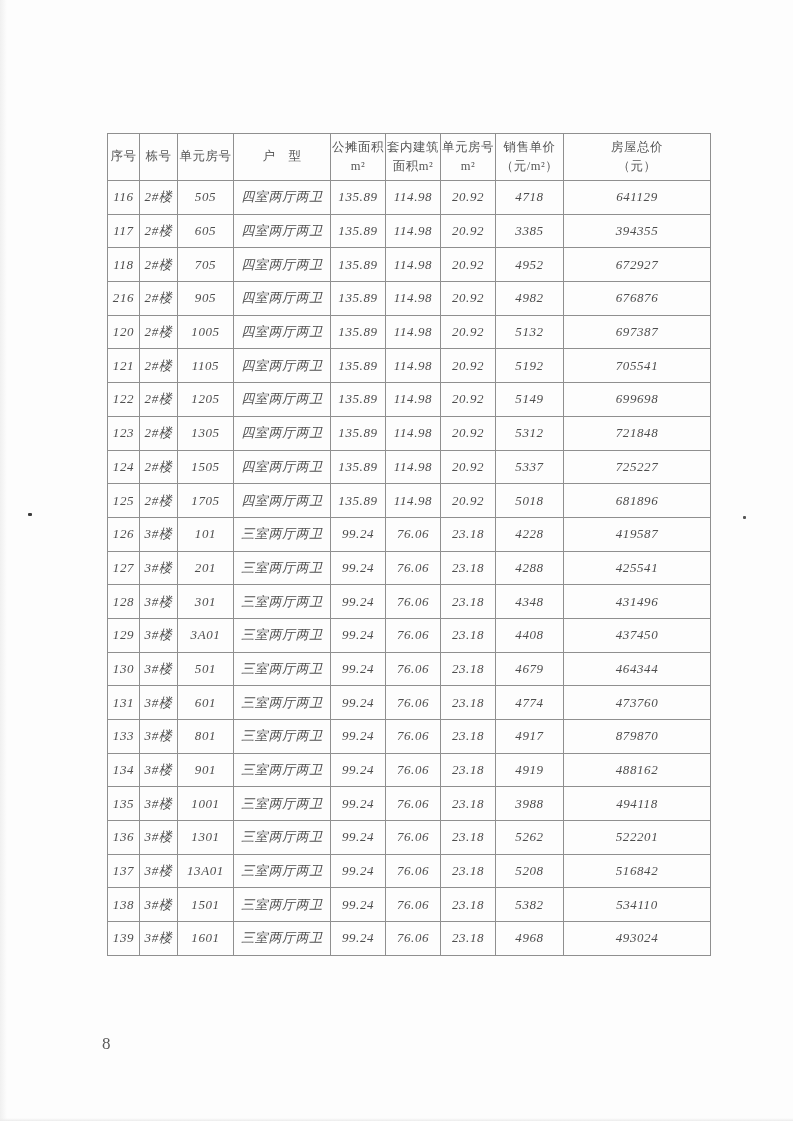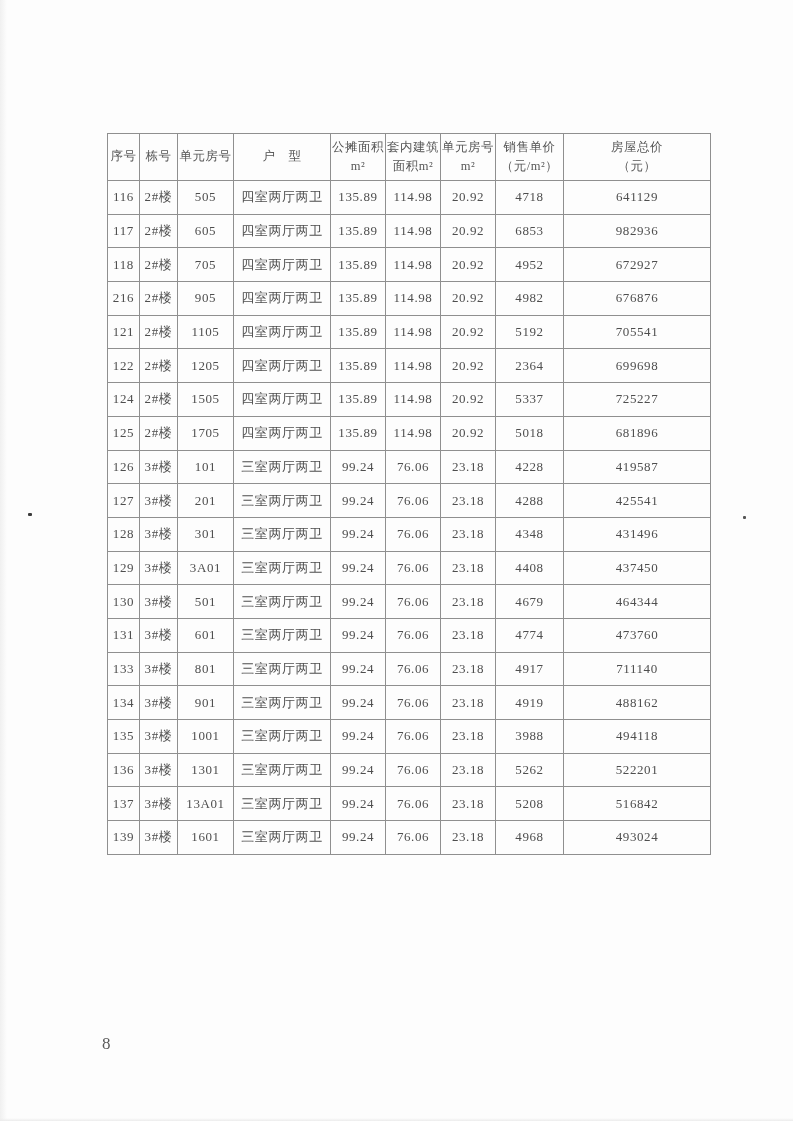--- a/index.html
+++ b/index.html
@@ -37,21 +37,21 @@
     padding:0 1px;
     overflow:hidden;
   }
   .price-table thead tr{height:47px;margin-left:21px;}
   .price-table th{
     font-size:12.5px;
     line-height:1.55;
     color:#565656;
     letter-spacing:0.5px;
   }
-  .price-table tbody tr{height:33.7px;}
+  .price-table tbody tr{height:33.7px;font-style:italic;}
   .price-table td{
     font-size:13px;
     color:#4e4e4e;
     letter-spacing:0.6px;
   }
   .page-number{
     position:absolute;left:102px;top:1034px;
     font-size:17px;color:#5a5a5a;letter-spacing:1px;
   }
   .speck{position:absolute;background:#3c3c3c;}
@@ -123,22 +123,22 @@
           <td>641129</td>
         </tr>
         <tr>
           <td>117</td>
           <td>2#楼</td>
           <td>605</td>
           <td>四室两厅两卫</td>
           <td>135.89</td>
           <td>114.98</td>
           <td>20.92</td>
-          <td>6853</td>
-          <td>982936</td>
+          <td>3385</td>
+          <td>394355</td>
         </tr>
         <tr>
           <td>118</td>
           <td>2#楼</td>
           <td>705</td>
           <td>四室两厅两卫</td>
           <td>135.89</td>
           <td>114.98</td>
           <td>20.92</td>
           <td>4952</td>
@@ -149,40 +149,62 @@
           <td>2#楼</td>
           <td>905</td>
           <td>四室两厅两卫</td>
           <td>135.89</td>
           <td>114.98</td>
           <td>20.92</td>
           <td>4982</td>
           <td>676876</td>
         </tr>
         <tr>
+          <td>120</td>
+          <td>2#楼</td>
+          <td>1005</td>
+          <td>四室两厅两卫</td>
+          <td>135.89</td>
+          <td>114.98</td>
+          <td>20.92</td>
+          <td>5132</td>
+          <td>697387</td>
+        </tr>
+        <tr>
           <td>121</td>
           <td>2#楼</td>
           <td>1105</td>
           <td>四室两厅两卫</td>
           <td>135.89</td>
           <td>114.98</td>
           <td>20.92</td>
           <td>5192</td>
           <td>705541</td>
         </tr>
         <tr>
           <td>122</td>
           <td>2#楼</td>
           <td>1205</td>
           <td>四室两厅两卫</td>
           <td>135.89</td>
           <td>114.98</td>
           <td>20.92</td>
-          <td>2364</td>
+          <td>5149</td>
           <td>699698</td>
+        </tr>
+        <tr>
+          <td>123</td>
+          <td>2#楼</td>
+          <td>1305</td>
+          <td>四室两厅两卫</td>
+          <td>135.89</td>
+          <td>114.98</td>
+          <td>20.92</td>
+          <td>5312</td>
+          <td>721848</td>
         </tr>
         <tr>
           <td>124</td>
           <td>2#楼</td>
           <td>1505</td>
           <td>四室两厅两卫</td>
           <td>135.89</td>
           <td>114.98</td>
           <td>20.92</td>
           <td>5337</td>
@@ -267,21 +289,21 @@
         </tr>
         <tr>
           <td>133</td>
           <td>3#楼</td>
           <td>801</td>
           <td>三室两厅两卫</td>
           <td>99.24</td>
           <td>76.06</td>
           <td>23.18</td>
           <td>4917</td>
-          <td>711140</td>
+          <td>879870</td>
         </tr>
         <tr>
           <td>134</td>
           <td>3#楼</td>
           <td>901</td>
           <td>三室两厅两卫</td>
           <td>99.24</td>
           <td>76.06</td>
           <td>23.18</td>
           <td>4919</td>
@@ -312,20 +334,31 @@
         <tr>
           <td>137</td>
           <td>3#楼</td>
           <td>13A01</td>
           <td>三室两厅两卫</td>
           <td>99.24</td>
           <td>76.06</td>
           <td>23.18</td>
           <td>5208</td>
           <td>516842</td>
+        </tr>
+        <tr>
+          <td>138</td>
+          <td>3#楼</td>
+          <td>1501</td>
+          <td>三室两厅两卫</td>
+          <td>99.24</td>
+          <td>76.06</td>
+          <td>23.18</td>
+          <td>5382</td>
+          <td>534110</td>
         </tr>
         <tr>
           <td>139</td>
           <td>3#楼</td>
           <td>1601</td>
           <td>三室两厅两卫</td>
           <td>99.24</td>
           <td>76.06</td>
           <td>23.18</td>
           <td>4968</td>

